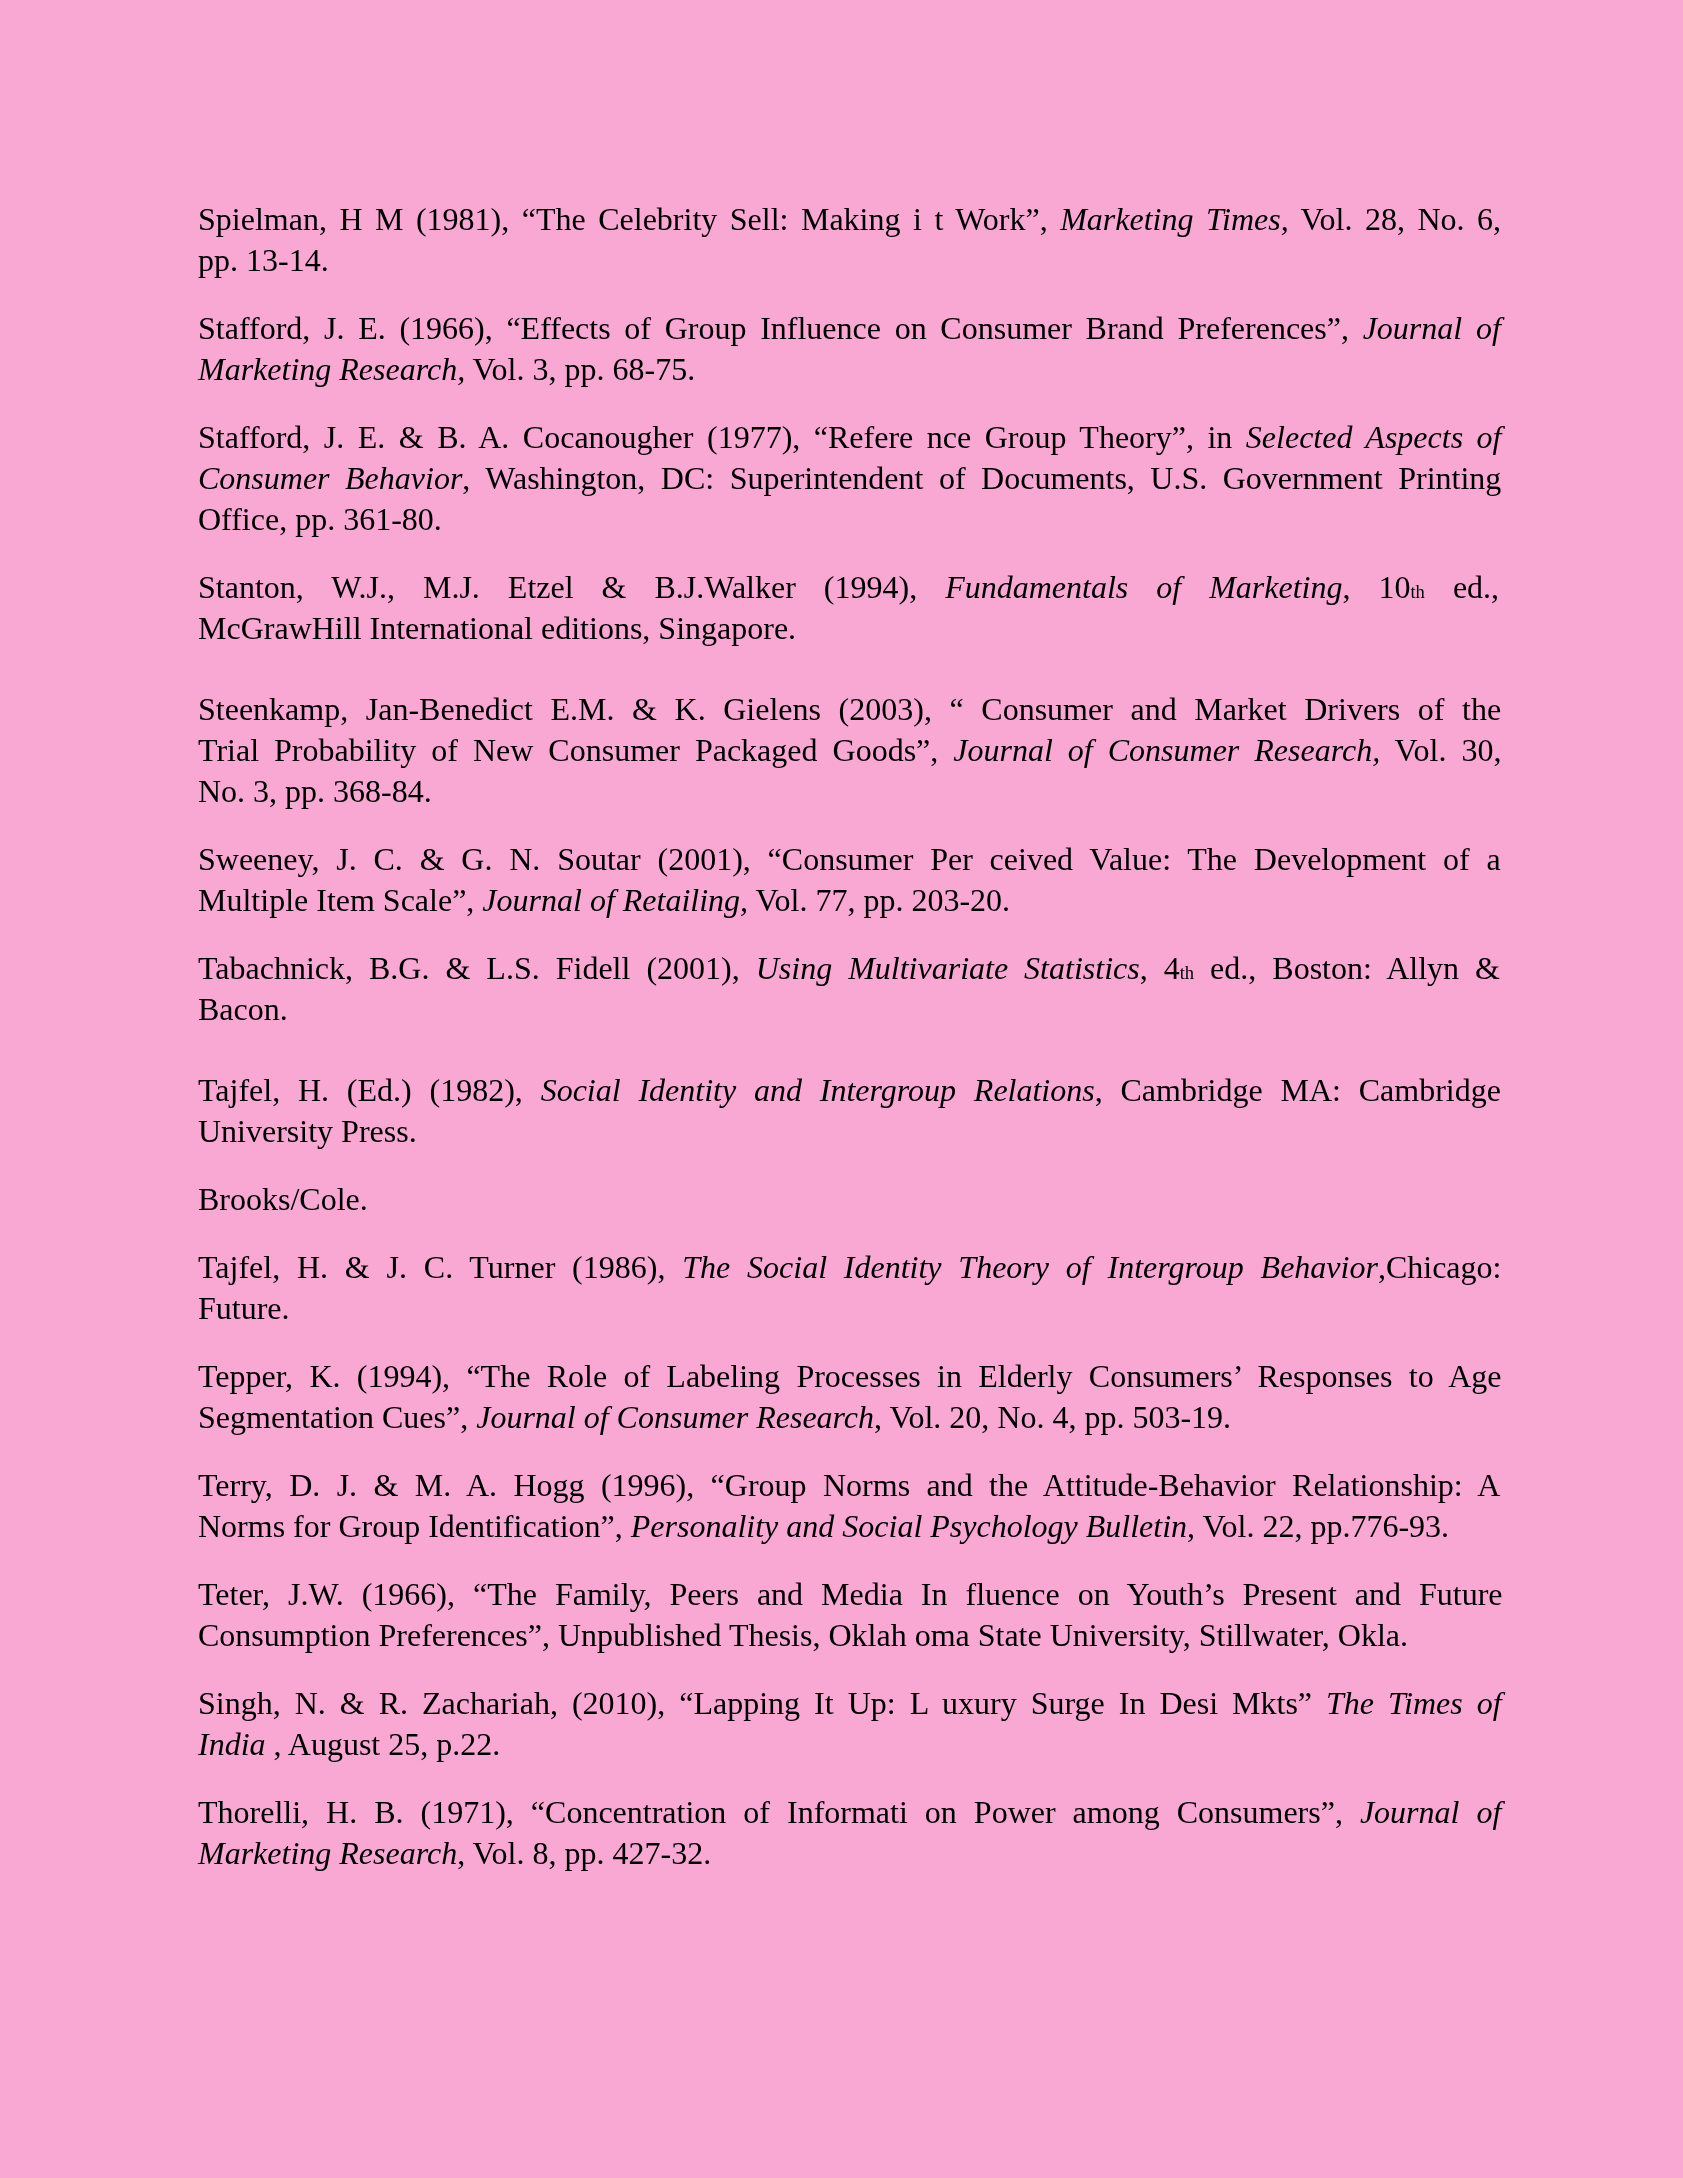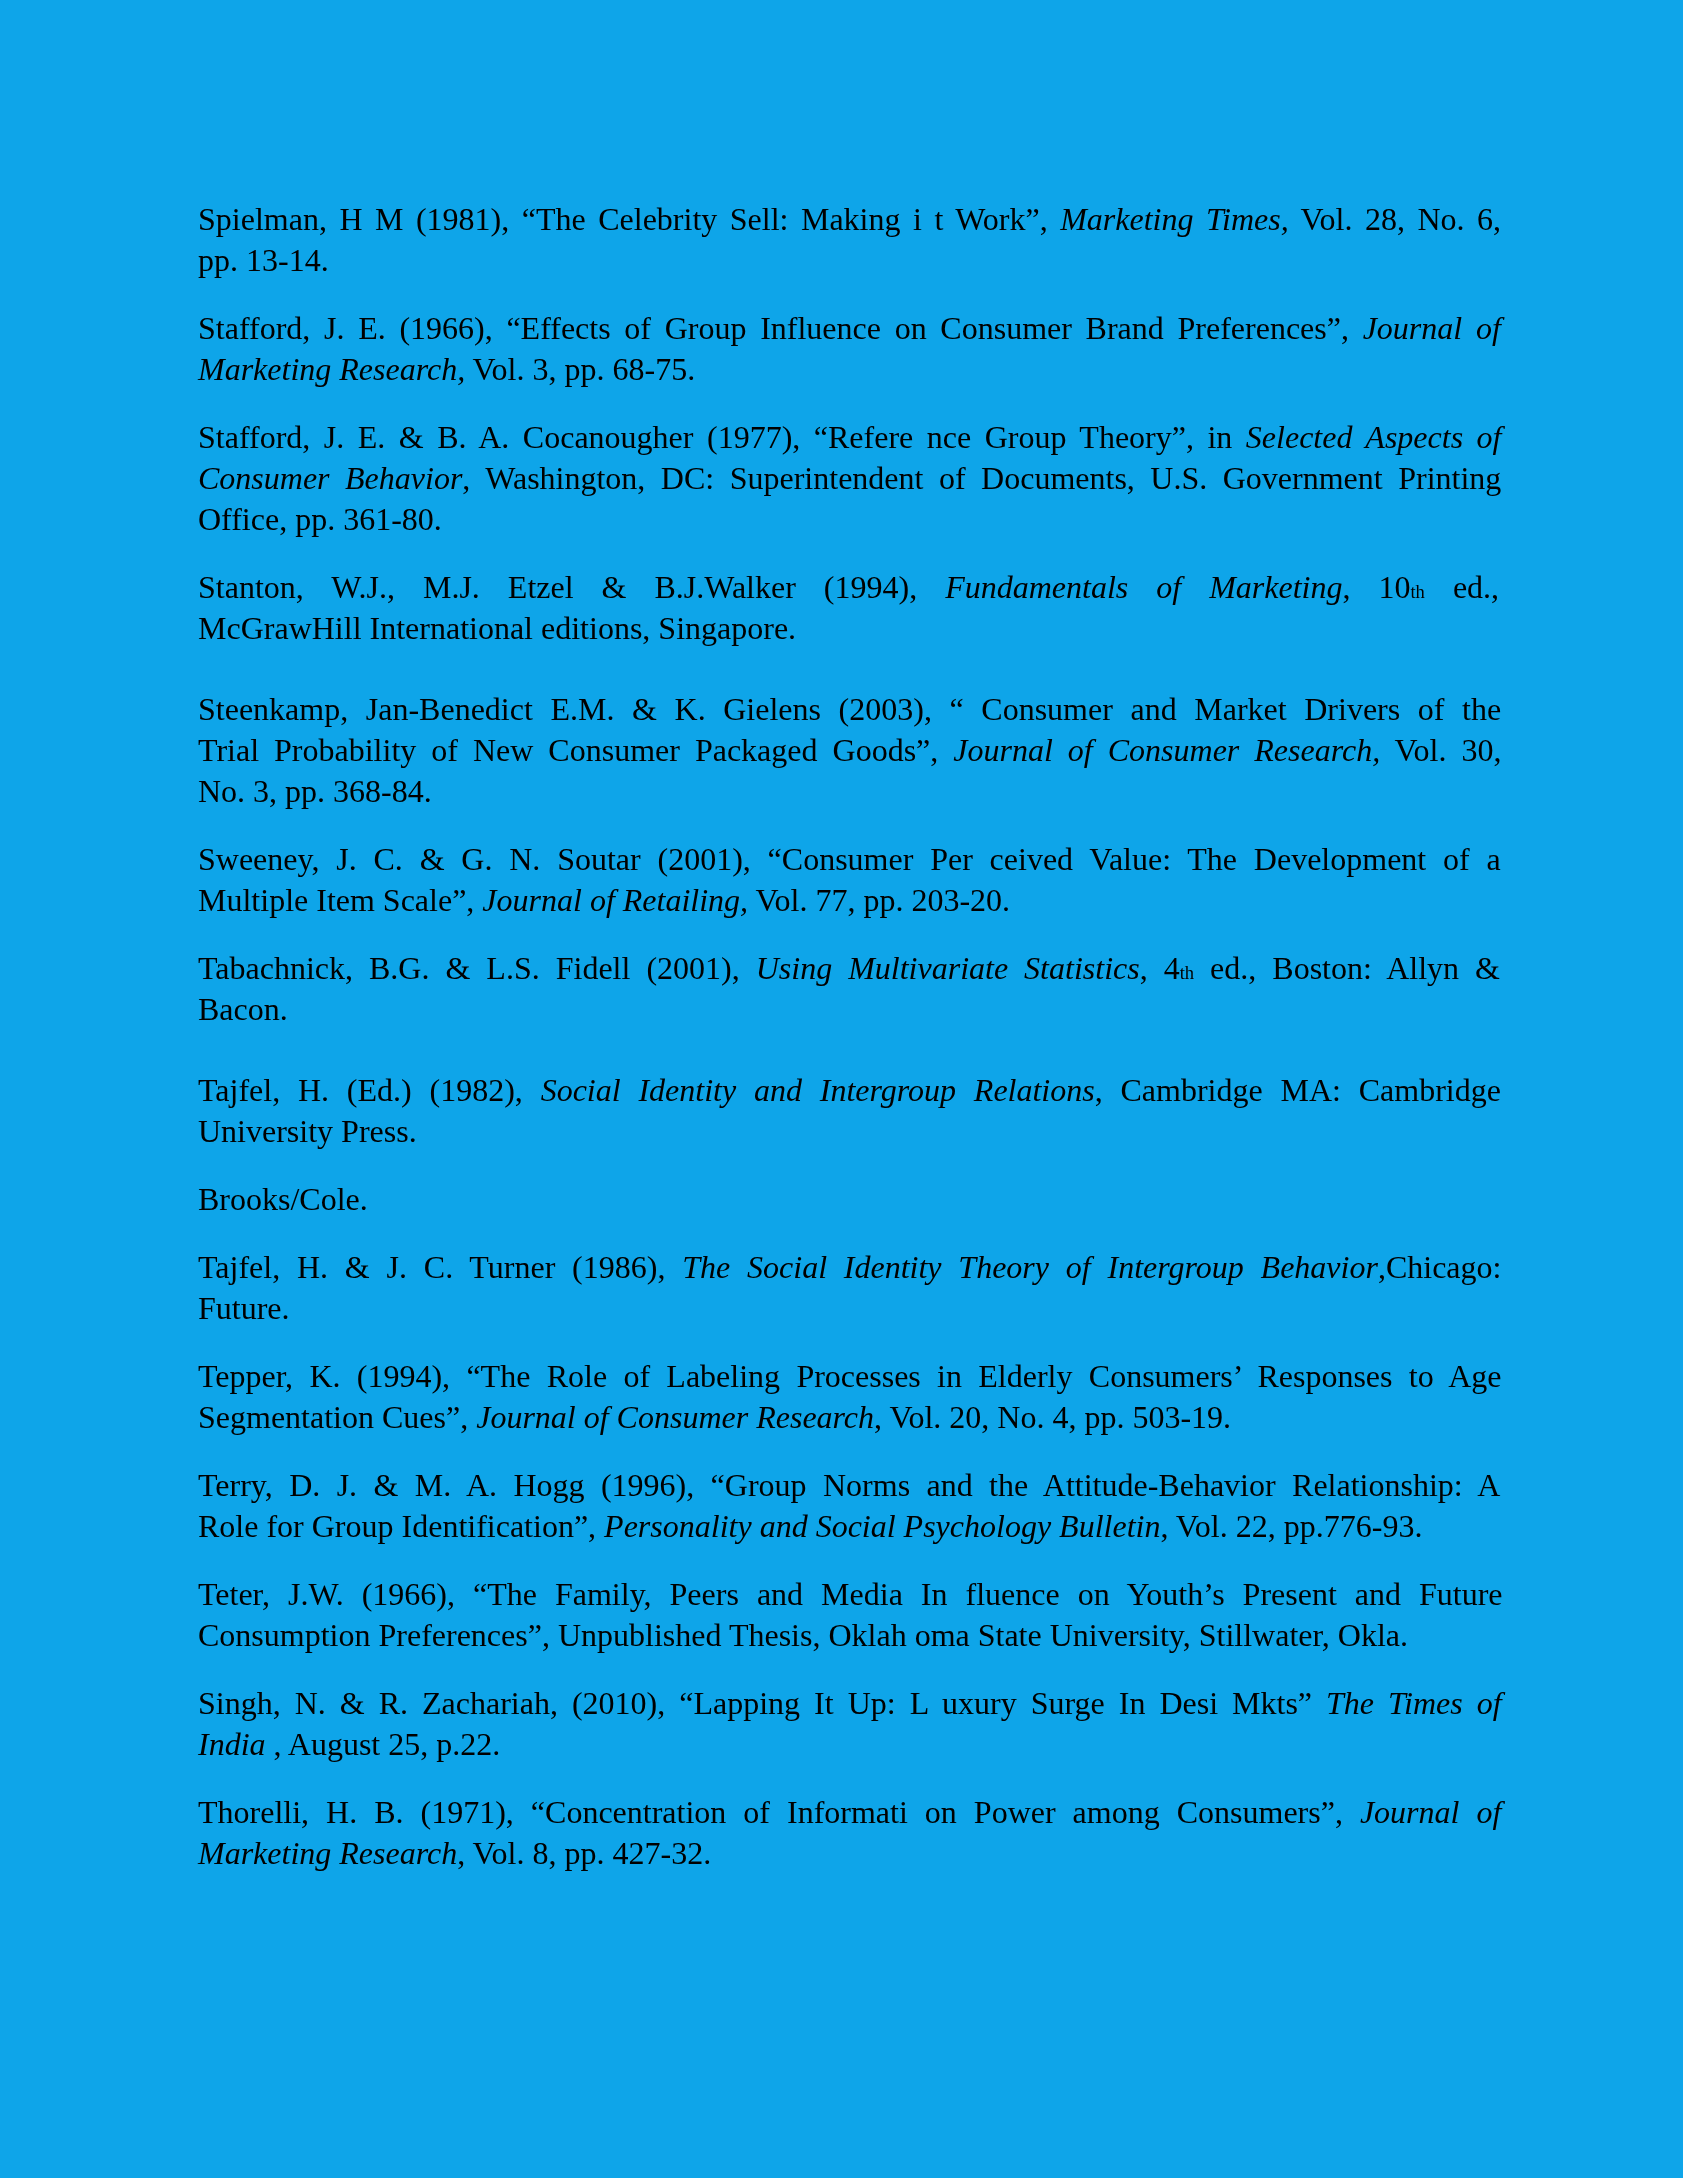--- a/index.html
+++ b/index.html
@@ -9,21 +9,21 @@
   }
   body {
     width: 1683px;
     height: 2178px;
     position: relative;
   }
   .page {
     box-sizing: border-box;
     width: 1683px;
     height: 2178px;
-    background: #0ea5e9;
+    background: #f9a8d4;
     color: #000000;
     font-family: "Liberation Serif", "DejaVu Serif", serif;
     font-size: 32px;
     padding: 199px 194px 0 198px;
     overflow: hidden;
   }
   .references {
     width: 1291px;
   }
   .ref {
@@ -90,21 +90,21 @@
       <div class="ref">
         <div class="line" style="word-spacing: 8.8px;"><span class="line-content"><span class="seg-n">Tajfel, H. &amp; J. C. Turner (1986), </span><span class="seg-i">The Social Identity Theory of Intergroup Behavior</span><span class="seg-n">,Chicago:</span></span></div>
         <div class="line"><span class="line-content"><span class="seg-n">Future.</span></span></div>
       </div>
       <div class="ref">
         <div class="line" style="word-spacing: 8.3px;"><span class="line-content"><span class="seg-n">Tepper, K. (1994), “The Role of Labeling Processes in Elderly Consumers’ Responses to Age</span></span></div>
         <div class="line"><span class="line-content"><span class="seg-n">Segmentation Cues”, </span><span class="seg-i">Journal of Consumer Research</span><span class="seg-n">, Vol. 20, No. 4, pp. 503-19.</span></span></div>
       </div>
       <div class="ref">
         <div class="line" style="word-spacing: 8.4px;"><span class="line-content"><span class="seg-n">Terry, D. J. &amp; M. A. Hogg (1996), “Group Norms and the Attitude-Behavior Relationship: A</span></span></div>
-        <div class="line"><span class="line-content"><span class="seg-n">Role for Group Identification”, </span><span class="seg-i">Personality and Social Psychology Bulletin</span><span class="seg-n">, Vol. 22, pp.776-93.</span></span></div>
+        <div class="line"><span class="line-content"><span class="seg-n">Norms for Group Identification”, </span><span class="seg-i">Personality and Social Psychology Bulletin</span><span class="seg-n">, Vol. 22, pp.776-93.</span></span></div>
       </div>
       <div class="ref">
         <div class="line" style="word-spacing: 10px;"><span class="line-content"><span class="seg-n">Teter, J.W. (1966), “The Family, Peers and Media In fluence on Youth’s Present and Future</span></span></div>
         <div class="line"><span class="line-content"><span class="seg-n">Consumption Preferences”, Unpublished Thesis, Oklah oma State University, Stillwater, Okla.</span></span></div>
       </div>
       <div class="ref">
         <div class="line" style="word-spacing: 6px;"><span class="line-content"><span class="seg-n">Singh, N. &amp; R. Zachariah, (2010), “Lapping It Up: L uxury Surge In Desi Mkts” </span><span class="seg-i">The Times of</span></span></div>
         <div class="line"><span class="line-content"><span class="seg-i">India</span><span class="seg-n"> , August 25, p.22.</span></span></div>
       </div>
       <div class="ref">

